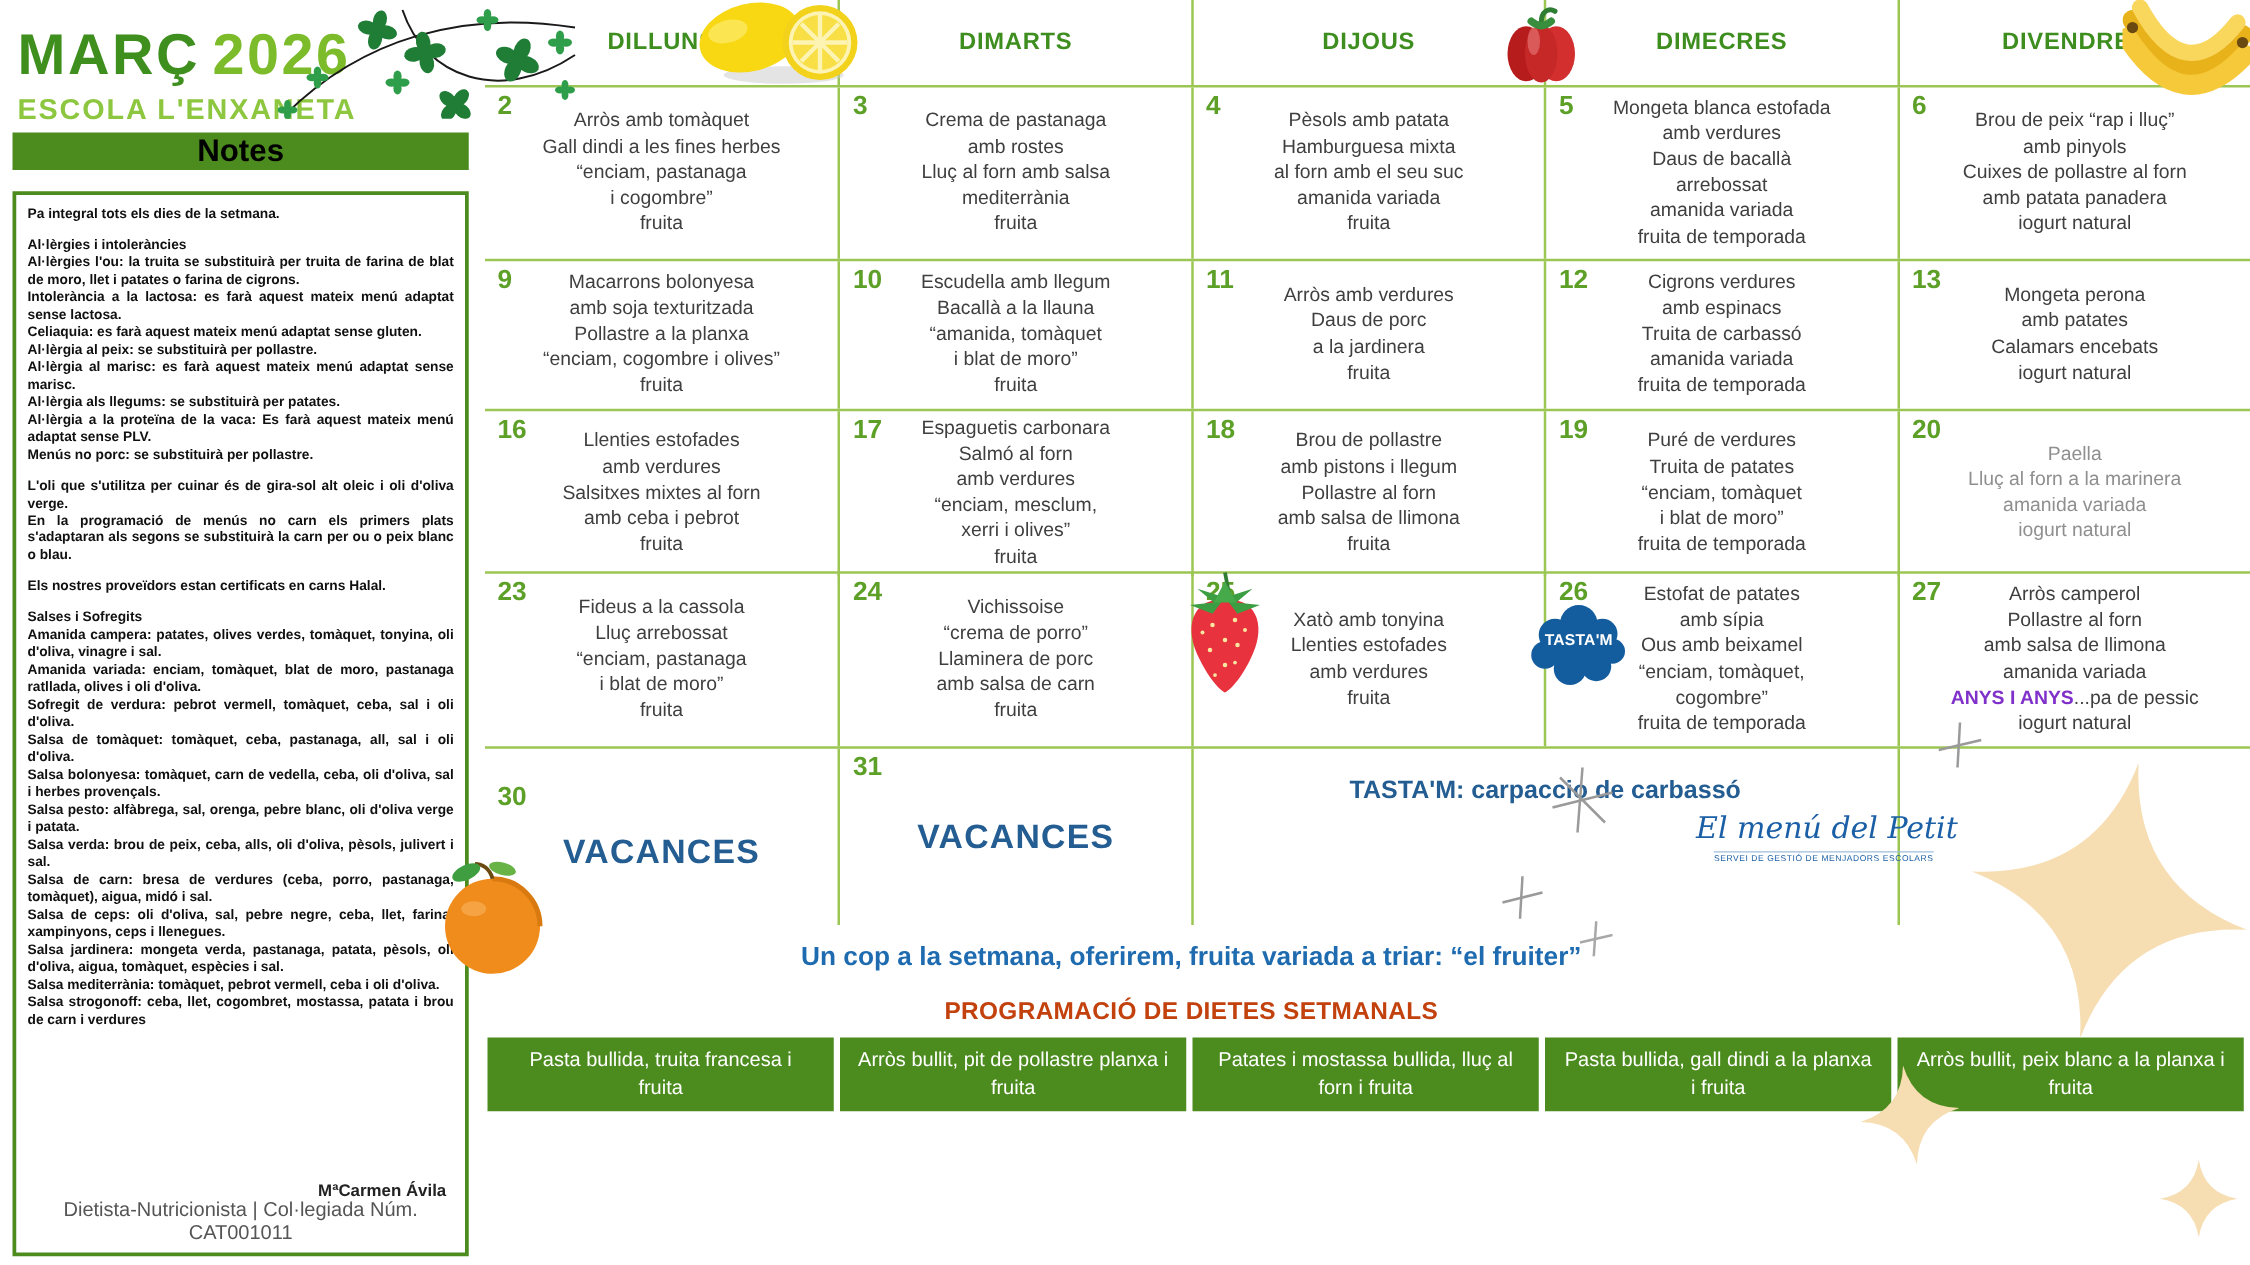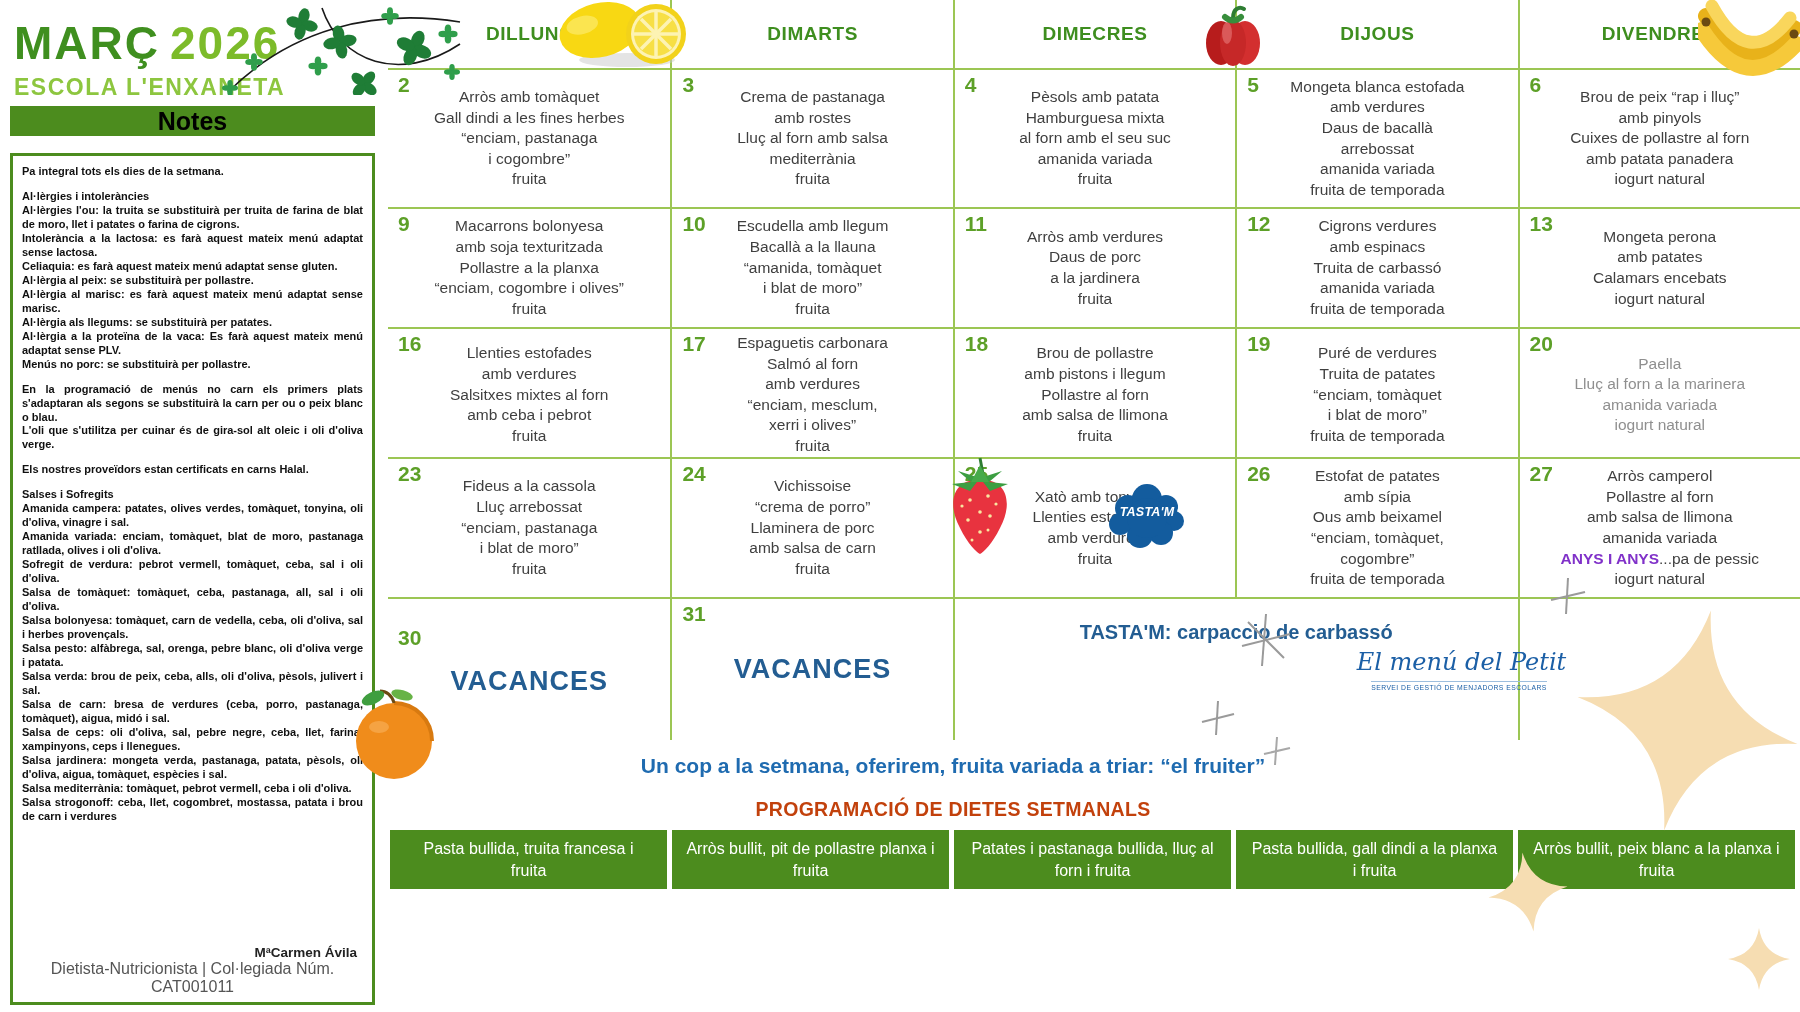--- a/index.html
+++ b/index.html
@@ -58,21 +58,21 @@
     font-weight:bold;font-size:21px;color:var(--brightblue);}
   .dietes-title{position:absolute;left:388px;top:798px;width:1130px;text-align:center;
     font-weight:bold;font-size:19.5px;letter-spacing:.3px;color:#c2410c;}
   #diet-bars{position:absolute;left:390px;top:830px;width:1405px;height:58px;
     display:grid;grid-template-columns:repeat(5,1fr);gap:5px;}
   .bar{background:var(--green);color:#fff;font-size:16px;line-height:1.35;display:flex;
     align-items:center;justify-content:center;text-align:center;padding:8px 14px;}
 
   
   .deco{position:absolute;pointer-events:none;}
-  .badge{position:absolute;left:1104px;top:478px;width:86px;height:74px;font-style:italic;}
+  .badge{position:absolute;left:1220px;top:478px;width:86px;height:74px;}
   .badge-text{position:absolute;left:0;top:27px;width:86px;text-align:center;color:#fff;
     font-weight:bold;font-size:12.5px;letter-spacing:.2px;}
   .star-shape{fill:#f6ddb2;}
   
   .logo{position:absolute;left:1356px;top:648px;width:206px;text-align:center;}
   .logo-row{display:flex;align-items:flex-end;justify-content:center;gap:5px;}
   .logo-script{font-family:"DejaVu Serif",serif;font-style:italic;font-size:24px;color:#1b5fa6;white-space:nowrap;}
   .logo-tag{margin-top:3px;font-size:6.8px;letter-spacing:.45px;color:#1b5fa6;border-top:1px solid #9dbede;
     padding-top:2px;display:inline-block;}
 </style>
@@ -94,22 +94,22 @@
         <p class="np">Al·lèrgies i intoleràncies</p>
         <p class="np">Al·lèrgies l'ou: la truita se substituirà per truita de farina de blat de moro, llet i patates o farina de cigrons.</p>
         <p class="np">Intolerància a la lactosa: es farà aquest mateix menú adaptat sense lactosa.</p>
         <p class="np">Celiaquia: es farà aquest mateix menú adaptat sense gluten.</p>
         <p class="np">Al·lèrgia al peix: se substituirà per pollastre.</p>
         <p class="np">Al·lèrgia al marisc: es farà aquest mateix menú adaptat sense marisc.</p>
         <p class="np">Al·lèrgia als llegums: se substituirà per patates.</p>
         <p class="np">Al·lèrgia a la proteïna de la vaca: Es farà aquest mateix menú adaptat sense PLV.</p>
         <p class="np">Menús no porc: se substituirà per pollastre.</p>
         <p class="np"></p>
+        <p class="np">L'oli que s'utilitza per cuinar és de gira-sol alt oleic i oli d'oliva verge.</p>
         <p class="np">En la programació de menús no carn els primers plats s'adaptaran als segons se substituirà la carn per ou o peix blanc o blau.</p>
-        <p class="np">L'oli que s'utilitza per cuinar és de gira-sol alt oleic i oli d'oliva verge.</p>
         <p class="np"></p>
         <p class="np">Els nostres proveïdors estan certificats en carns Halal.</p>
         <p class="np"></p>
         <p class="np">Salses i Sofregits</p>
         <p class="np">Amanida campera: patates, olives verdes, tomàquet, tonyina, oli d'oliva, vinagre i sal.</p>
         <p class="np">Amanida variada: enciam, tomàquet, blat de moro, pastanaga ratllada, olives i oli d'oliva.</p>
         <p class="np">Sofregit de verdura: pebrot vermell, tomàquet, ceba, sal i oli d'oliva.</p>
         <p class="np">Salsa de tomàquet: tomàquet, ceba, pastanaga, all, sal i oli d'oliva.</p>
         <p class="np">Salsa bolonyesa: tomàquet, carn de vedella, ceba, oli d'oliva, sal i herbes provençals.</p>
         <p class="np">Salsa pesto: alfàbrega, sal, orenga, pebre blanc, oli d'oliva verge i patata.</p>
@@ -122,22 +122,22 @@
       </div>
     <div class="sig-name">MªCarmen Ávila</div>
     <div class="sig-reg">Dietista-Nutricionista | Col·legiada Núm. CAT001011</div>
   </div>
 </div>
 
 <div class="calendar">
   <div id="cal-header">
       <div class="hcell">DILLUNS</div>
       <div class="hcell">DIMARTS</div>
+      <div class="hcell">DIJOUS</div>
       <div class="hcell">DIMECRES</div>
-      <div class="hcell">DIJOUS</div>
       <div class="hcell">DIVENDRES</div>
     </div>
   <div id="cal-weeks">
       <div class="cal-row">
         <div class="cal-cell">
           <span class="daynum">2</span>
           <div class="clines">
             <div class="cline">Arròs amb tomàquet</div>
             <div class="cline">Gall dindi a les fines herbes</div>
             <div class="cline">“enciam, pastanaga</div>
@@ -357,21 +357,21 @@
     </div>
     <div class="logo-cell"></div>
   </div>
 </div>
 
 <div class="fruiter-line">Un cop a la setmana, oferirem, fruita variada a triar:  “el fruiter”</div>
 <div class="dietes-title">PROGRAMACIÓ DE DIETES SETMANALS</div>
 <div id="diet-bars">
     <div class="bar">Pasta bullida, truita francesa i fruita</div>
     <div class="bar">Arròs bullit, pit de pollastre planxa i fruita</div>
-    <div class="bar">Patates i pastanaga bullida, lluç al forn i fruita</div>
+    <div class="bar">Patates i mostassa bullida, lluç al forn i fruita</div>
     <div class="bar">Pasta bullida, gall dindi a la planxa i fruita</div>
     <div class="bar">Arròs bullit, peix blanc a la planxa i fruita</div>
   </div>
 
 <svg class="deco" style="left:222px;top:0" width="240" height="95" viewBox="0 0 240 95">
   <path d="M100 8 C 118 62, 178 84, 238 44" stroke="#1a1a1a" stroke-width="1.6" fill="none"></path>
   <path d="M6 92 C 68 30, 150 8, 238 22" stroke="#1a1a1a" stroke-width="1.6" fill="none"></path>
   <g fill="#1f7d36">
     <g transform="translate(80,24) rotate(14)">
         <ellipse cx="0" cy="-8" rx="5.5" ry="8"></ellipse>

